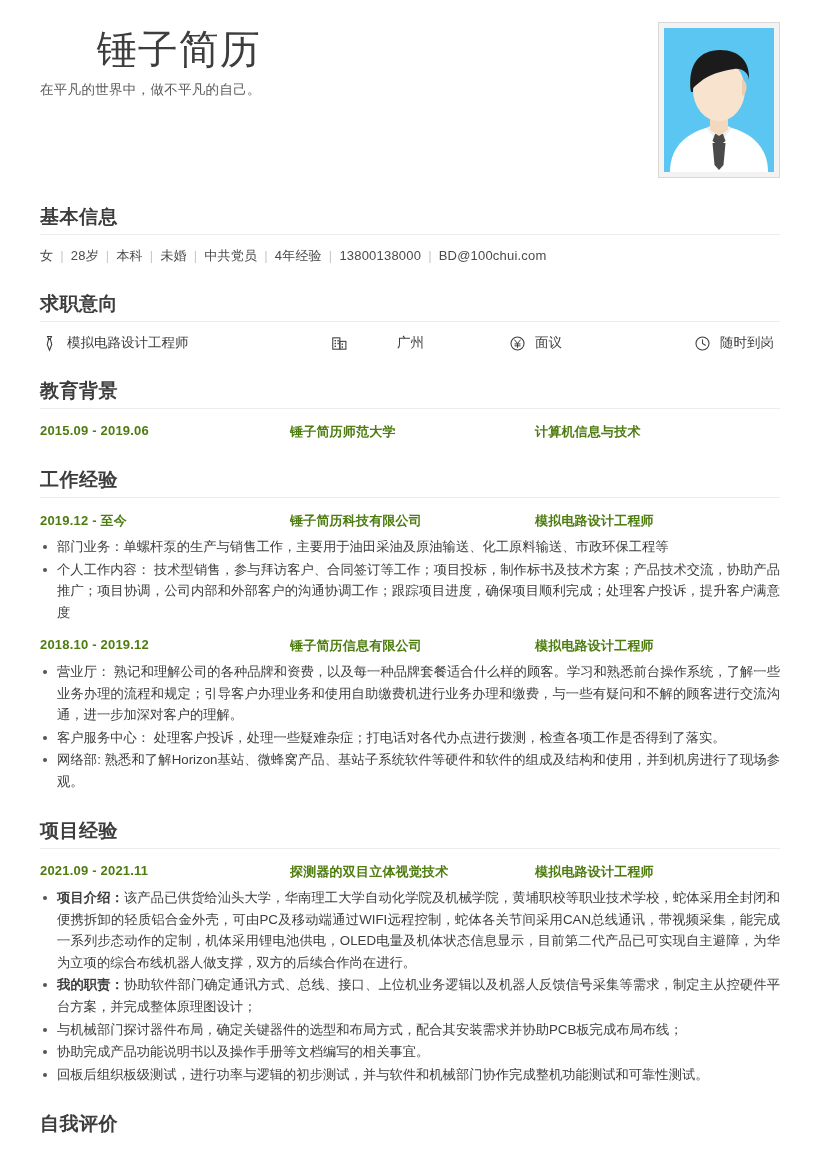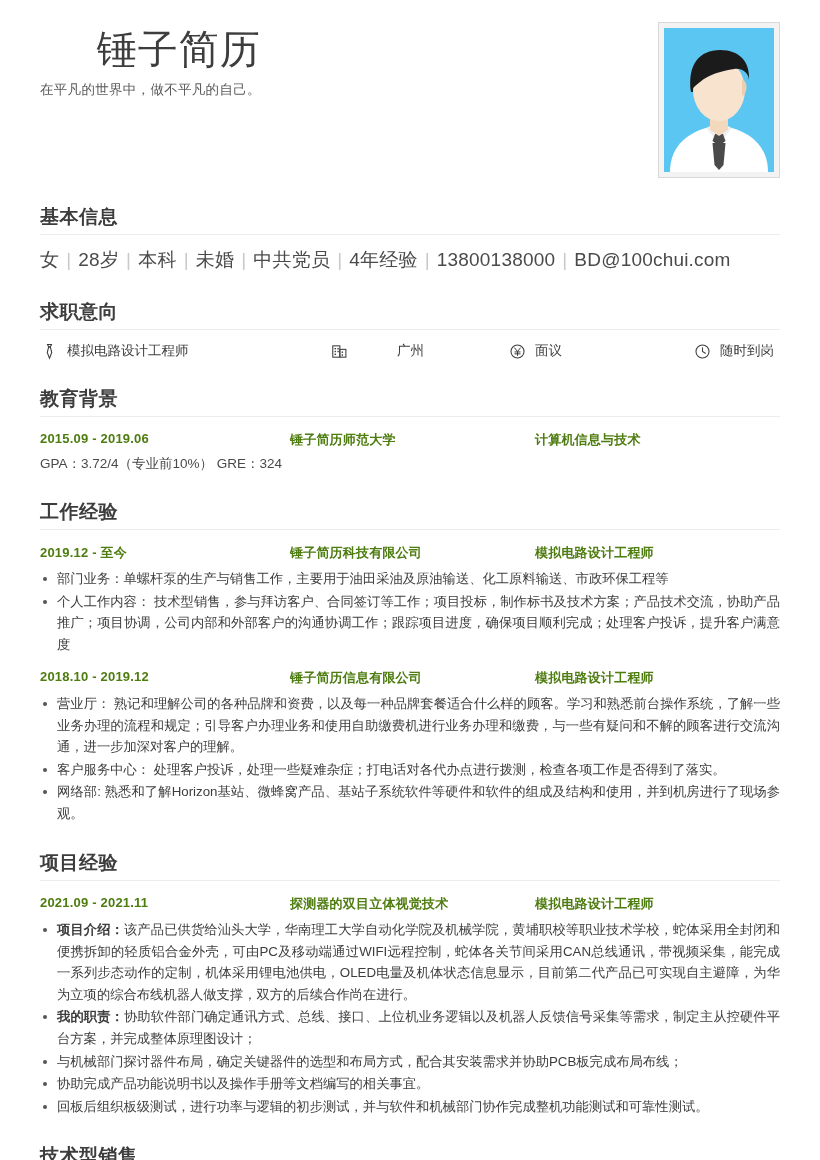--- a/index.html
+++ b/index.html
@@ -77,21 +77,21 @@
   }
   .section-rule {
     height: 1px;
     background: #ececec;
     width: 100%;
     margin-bottom: 12px;
   }
 
   
   .basic-line {
-    font-size: 19px;
+    font-size: 13px;
     color: #4a4a4a;
     letter-spacing: .2px;
   }
   .basic-line .sep {
     color: #c9c9c9;
     margin: 0 7px;
   }
 
   
   .intent-row {
@@ -258,21 +258,20 @@
 
   <div class="section">
     <div class="section-title">教育背景</div>
     <div class="section-rule"></div>
     <div>
         <div class="entry-head">
           <div class="c-date">2015.09 - 2019.06</div>
           <div class="c-org">锤子简历师范大学</div>
           <div class="c-role">计算机信息与技术</div>
         </div>
-        <div class="entry-sub">GPA：3.72/4（专业前10%） GRE：324</div>
       </div>
   </div>
 
   <div class="section">
     <div class="section-title">工作经验</div>
     <div class="section-rule"></div>
     <div>
         <div class="entry-head">
           <div class="c-date">2019.12 - 至今</div>
           <div class="c-org">锤子简历科技有限公司</div>
@@ -308,18 +307,18 @@
           <li><b>项目介绍：</b><span>该产品已供货给汕头大学，华南理工大学自动化学院及机械学院，黄埔职校等职业技术学校，蛇体采用全封闭和便携拆卸的轻质铝合金外壳，可由PC及移动端通过WIFI远程控制，蛇体各关节间采用CAN总线通讯，带视频采集，能完成一系列步态动作的定制，机体采用锂电池供电，OLED电量及机体状态信息显示，目前第二代产品已可实现自主避障，为华为立项的综合布线机器人做支撑，双方的后续合作尚在进行。</span></li>
           <li><b>我的职责：</b><span>协助软件部门确定通讯方式、总线、接口、上位机业务逻辑以及机器人反馈信号采集等需求，制定主从控硬件平台方案，并完成整体原理图设计；</span></li>
           <li><span>与机械部门探讨器件布局，确定关键器件的选型和布局方式，配合其安装需求并协助PCB板完成布局布线；</span></li>
           <li><span>协助完成产品功能说明书以及操作手册等文档编写的相关事宜。</span></li>
           <li><span>回板后组织板级测试，进行功率与逻辑的初步测试，并与软件和机械部门协作完成整机功能测试和可靠性测试。</span></li>
         </ul>
       </div>
   </div>
 
   <div class="section">
-    <div class="section-title">技术型销售</div>
+    <div class="section-title">自我评价</div>
     
     
   </div>
 
 </div>
 
 </body></html>

